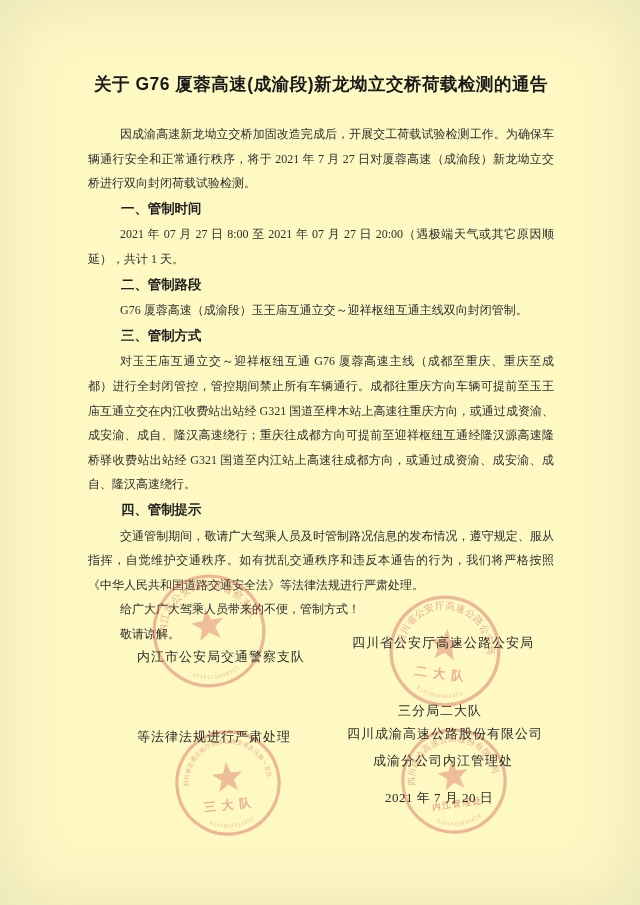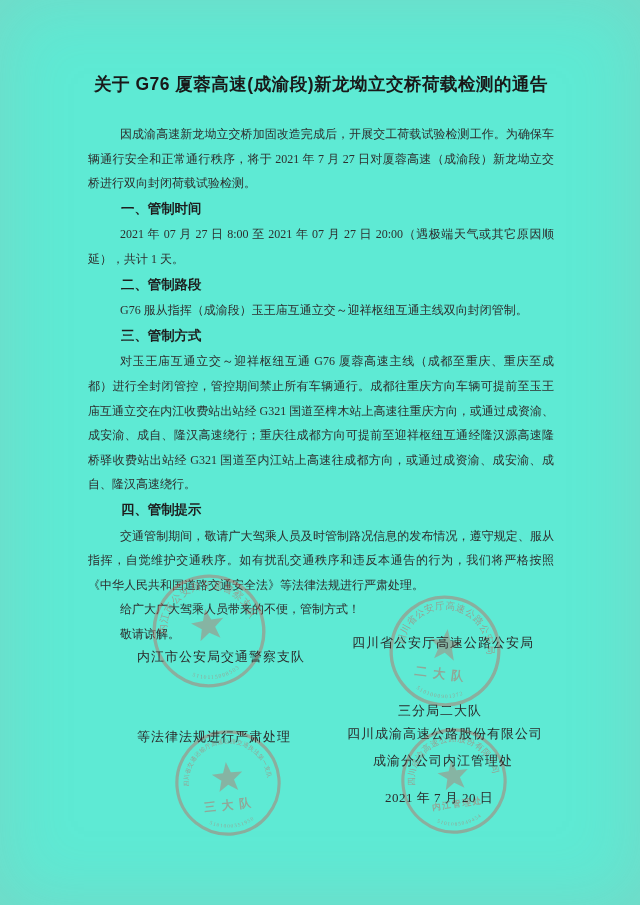--- a/index.html
+++ b/index.html
@@ -1,18 +1,18 @@
 <!DOCTYPE html>
 <html><head>
 <meta charset="utf-8">
 <style>
   html,body{margin:0;padding:0;background:#e8e6e2;}
   .page{
     position:relative;width:640px;height:905px;margin:0 auto;
-    background:#5eead4;overflow:hidden;
+    background:#fef9c3;overflow:hidden;
     box-shadow:inset 0 0 70px rgba(175,170,160,.28);
     font-family:"Liberation Serif","DejaVu Serif",serif;
     color:#2e2e2e;
   }
   .doc{position:absolute;left:88px;top:72px;width:466px;z-index:1;}
   .title{
     margin:0 0 26px 0;font-size:17.5px;line-height:24px;font-weight:bold;
     text-align:center;color:#191919;letter-spacing:.5px;
     font-family:"Liberation Sans","DejaVu Sans",sans-serif;
   }
@@ -36,21 +36,21 @@
 
   <div class="doc">
     <h1 class="title">关于 G76 厦蓉高速(成渝段)新龙坳立交桥荷载检测的通告</h1>
 
     <p class="para">因成渝高速新龙坳立交桥加固改造完成后，开展交工荷载试验检测工作。为确保车辆通行安全和正常通行秩序，将于 2021 年 7 月 27 日对厦蓉高速（成渝段）新龙坳立交桥进行双向封闭荷载试验检测。</p>
 
     <h2 class="heading">一、管制时间</h2>
     <p class="para">2021 年 07 月 27 日 8:00 至 2021 年 07 月 27 日 20:00（遇极端天气或其它原因顺延），共计 1 天。</p>
 
     <h2 class="heading">二、管制路段</h2>
-    <p class="para">G76 服从指挥（成渝段）玉王庙互通立交～迎祥枢纽互通主线双向封闭管制。</p>
+    <p class="para">G76 厦蓉高速（成渝段）玉王庙互通立交～迎祥枢纽互通主线双向封闭管制。</p>
 
     <h2 class="heading">三、管制方式</h2>
     <p class="para">对玉王庙互通立交～迎祥枢纽互通 G76 厦蓉高速主线（成都至重庆、重庆至成都）进行全封闭管控，管控期间禁止所有车辆通行。成都往重庆方向车辆可提前至玉王庙互通立交在内江收费站出站经 G321 国道至椑木站上高速往重庆方向，或通过成资渝、成安渝、成自、隆汉高速绕行；重庆往成都方向可提前至迎祥枢纽互通经隆汉源高速隆桥驿收费站出站经 G321 国道至内江站上高速往成都方向，或通过成资渝、成安渝、成自、隆汉高速绕行。</p>
 
     <h2 class="heading">四、管制提示</h2>
     <p class="para">交通管制期间，敬请广大驾乘人员及时管制路况信息的发布情况，遵守规定、服从指挥，自觉维护交通秩序。如有扰乱交通秩序和违反本通告的行为，我们将严格按照《中华人民共和国道路交通安全法》等法律法规进行严肃处理。</p>
 
     <p class="para closing">给广大广大驾乘人员带来的不便，管制方式！</p>
     <p class="para closing">敬请谅解。</p>
   </div>

